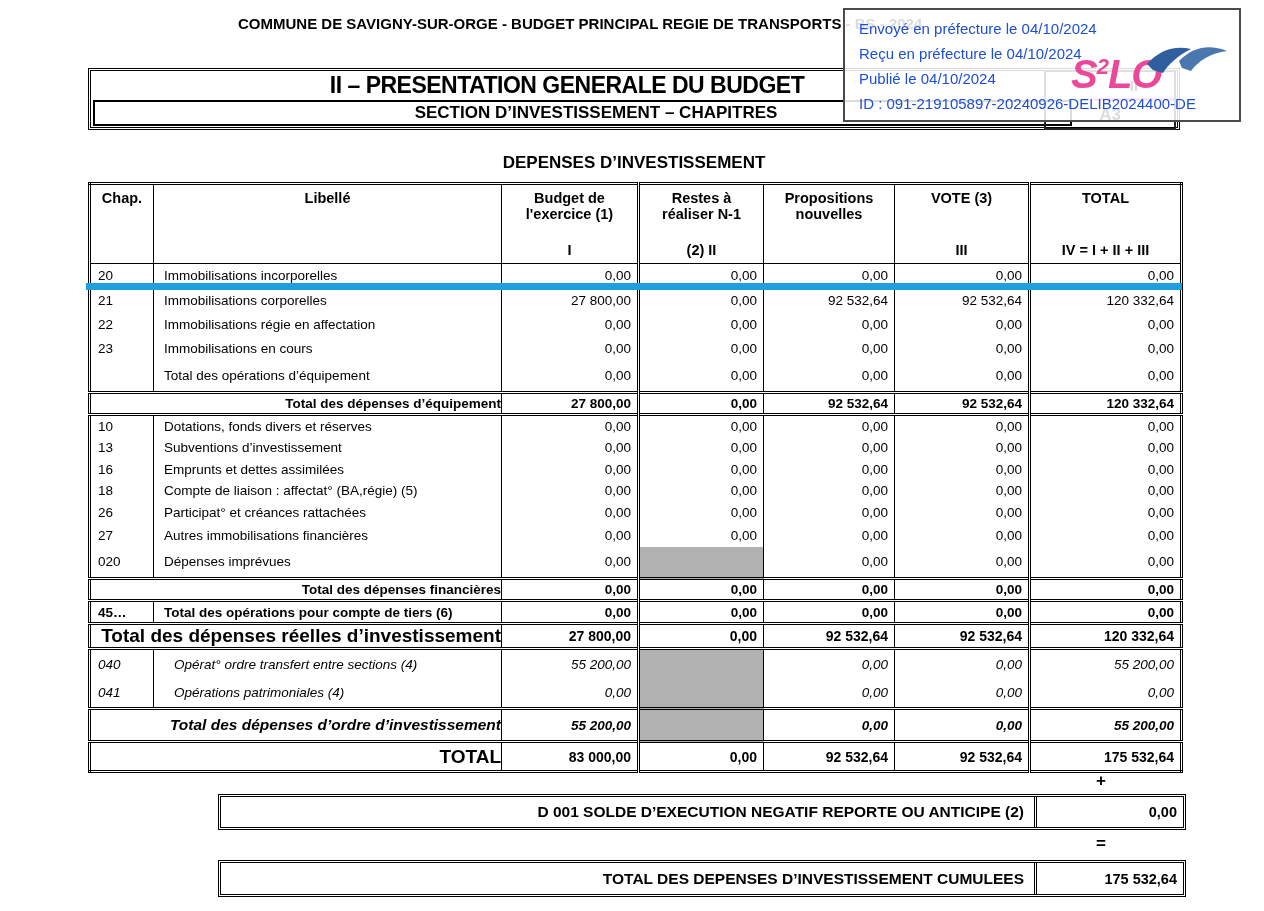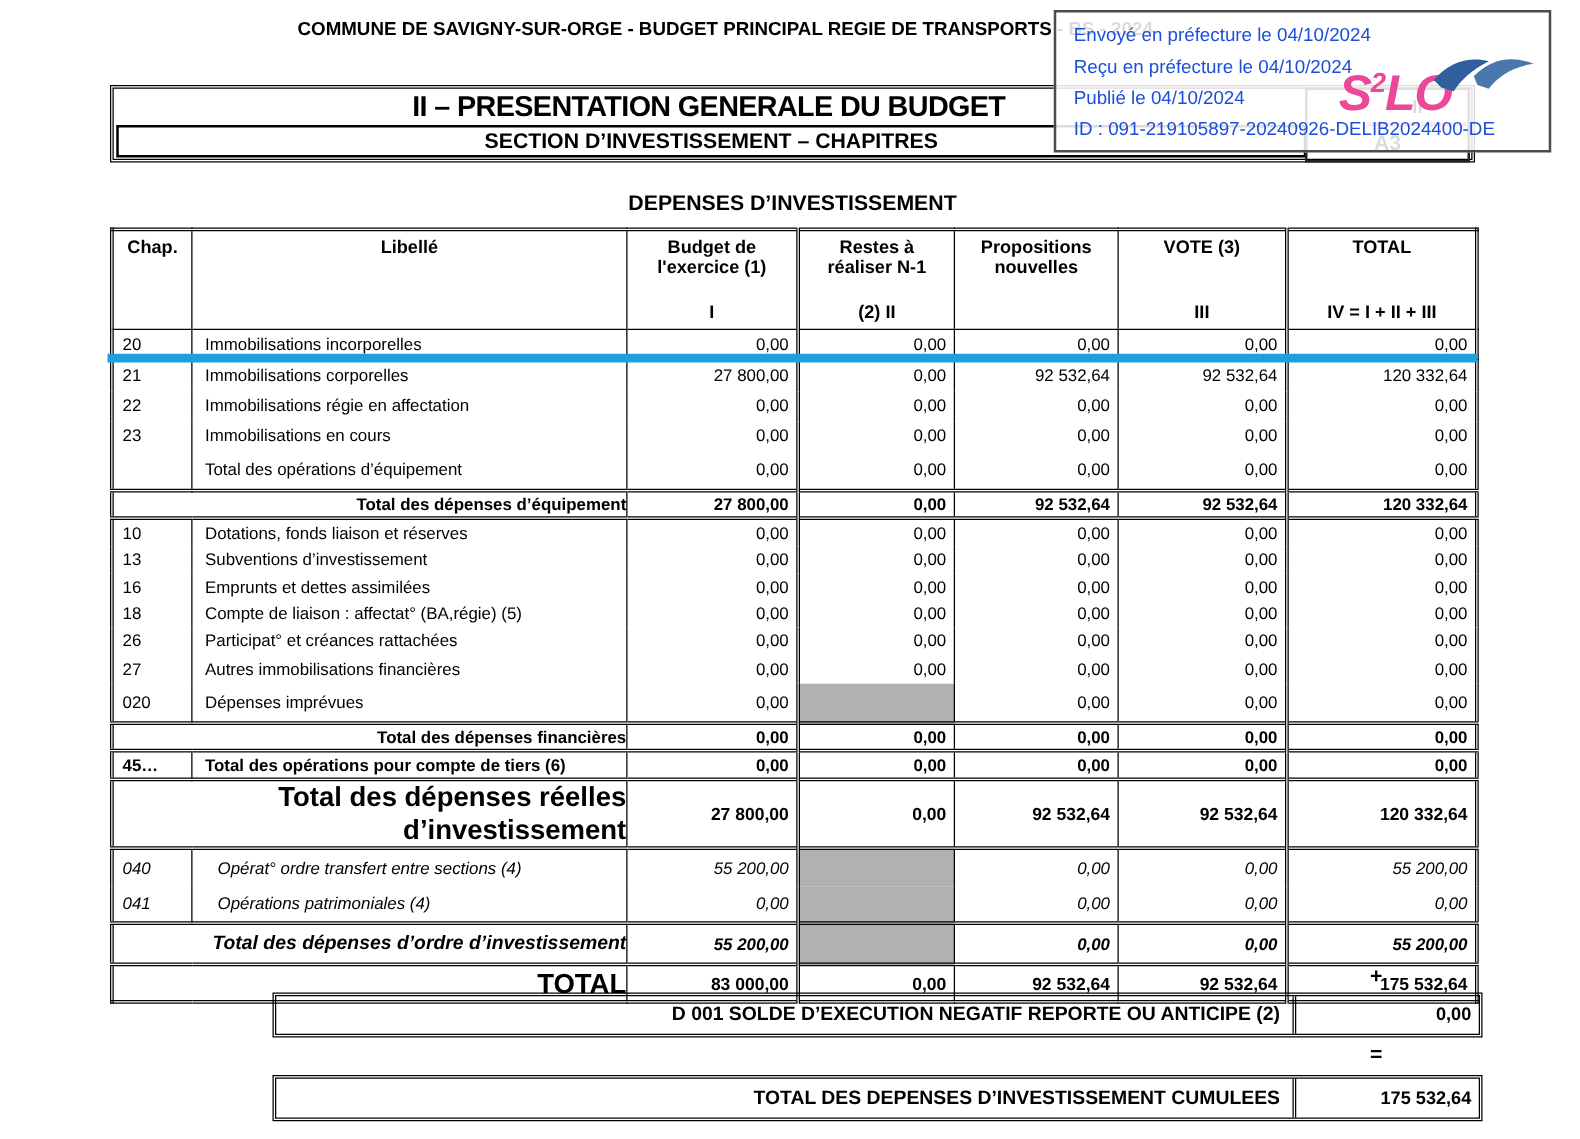--- a/index.html
+++ b/index.html
@@ -8,21 +8,21 @@
 
   
   .doc-title{position:absolute;left:238px;top:15px;font-size:15px;font-weight:bold;white-space:nowrap;}
   .doc-title .frag{font-weight:bold;}
 
   
   .title-box{position:absolute;left:88px;top:68px;width:1086px;height:56px;border:3px double #000;}
   .big-title{position:absolute;left:0;top:1px;width:952px;text-align:center;
              font-size:23px;font-weight:bold;letter-spacing:-0.5px;white-space:nowrap;}
   .subtitle-box{position:absolute;left:2px;top:29px;width:948px;height:22px;border:2px solid #000;
-                display:flex;align-items:center;justify-content:center;font-size:17px;font-weight:bold;}
+                display:flex;align-items:center;justify-content:center;font-size:17px;font-weight:bold;padding-left:27px;}
   .ref-box{position:absolute;left:1044px;top:70px;width:128px;height:56px;border:2px solid #222;}
   .ref-top{height:26px;border-bottom:3px solid #d946ef;display:flex;align-items:center;justify-content:center;
            font-weight:bold;font-size:15px;margin-left:48px;}
   .ref-bottom{height:28px;display:flex;align-items:center;justify-content:center;font-weight:bold;font-size:17px;}
 
   
   .tbl-caption{position:absolute;left:88px;top:153px;width:1092px;text-align:center;
                font-size:17px;font-weight:bold;}
 
   
@@ -32,21 +32,21 @@
                 padding:5px 2px 3px 2px;height:70px;}
   .stack{display:flex;flex-direction:column;justify-content:space-between;height:68px;align-items:center;}
   .bl1{border-left:1px solid #000;}
   .bl2{border-left:3px double #000;}
   td{vertical-align:middle;padding:0;}
   td.chap{padding-left:7px;}
   td.lbl{padding-left:10px;}
   td.val{text-align:right;padding-right:6px;}
   td.merged{text-align:right;}
   tr.bold td{font-weight:bold;}
-  tr.big td.merged{font-size:22px;}
+  tr.big td.merged{font-size:19px;}
   tr.big td.val{font-size:14px;}
   tr.italic td{font-style:italic;}
   tr.italic td.lbl{padding-left:20px;}
   tr.bolditalic td{font-style:italic;font-weight:bold;}
   tr.bolditalic td.merged{font-size:15.5px;}
   tr.rule td{border-top:3px double #000;}
   tr.thin td{border-top:1px solid #0f766e;}
   td.gray{background:#b1b1b1;}
 
   
@@ -205,21 +205,21 @@
         <tr class="bold rule" style="height: 22px;">
           <td colspan="2" class="lbl merged">Total des dépenses d’équipement</td>
           <td class="val bl1">27 800,00</td>
           <td class="val bl2">0,00</td>
           <td class="val bl1">92 532,64</td>
           <td class="val bl1">92 532,64</td>
           <td class="val bl2">120 332,64</td>
         </tr>
         <tr class="rule" style="height: 22px;">
           <td class="chap">10</td>
-          <td class="lbl bl1">Dotations, fonds liaison et réserves</td>
+          <td class="lbl bl1">Dotations, fonds divers et réserves</td>
           <td class="val bl1">0,00</td>
           <td class="val bl2">0,00</td>
           <td class="val bl1">0,00</td>
           <td class="val bl1">0,00</td>
           <td class="val bl2">0,00</td>
         </tr>
         <tr style="height: 22px;">
           <td class="chap">13</td>
           <td class="lbl bl1">Subventions d’investissement</td>
           <td class="val bl1">0,00</td>

